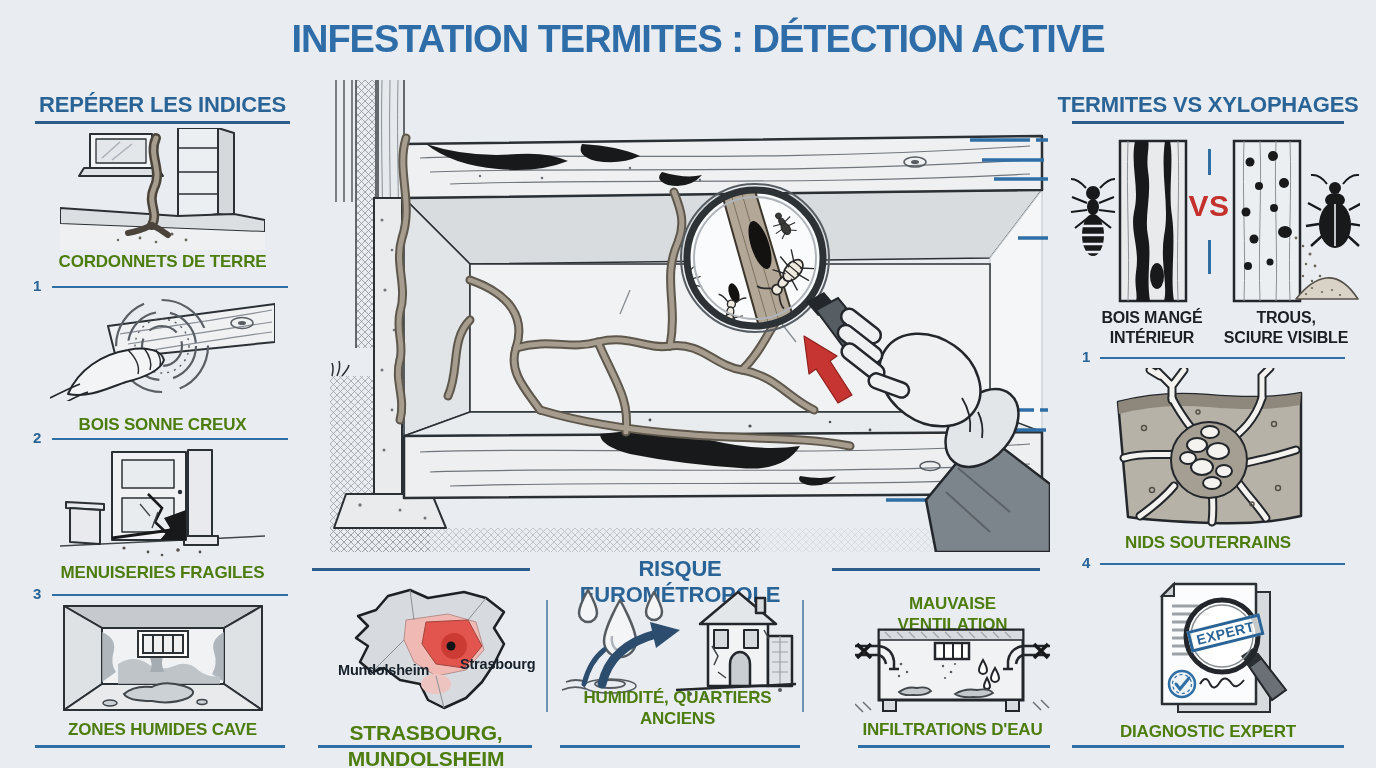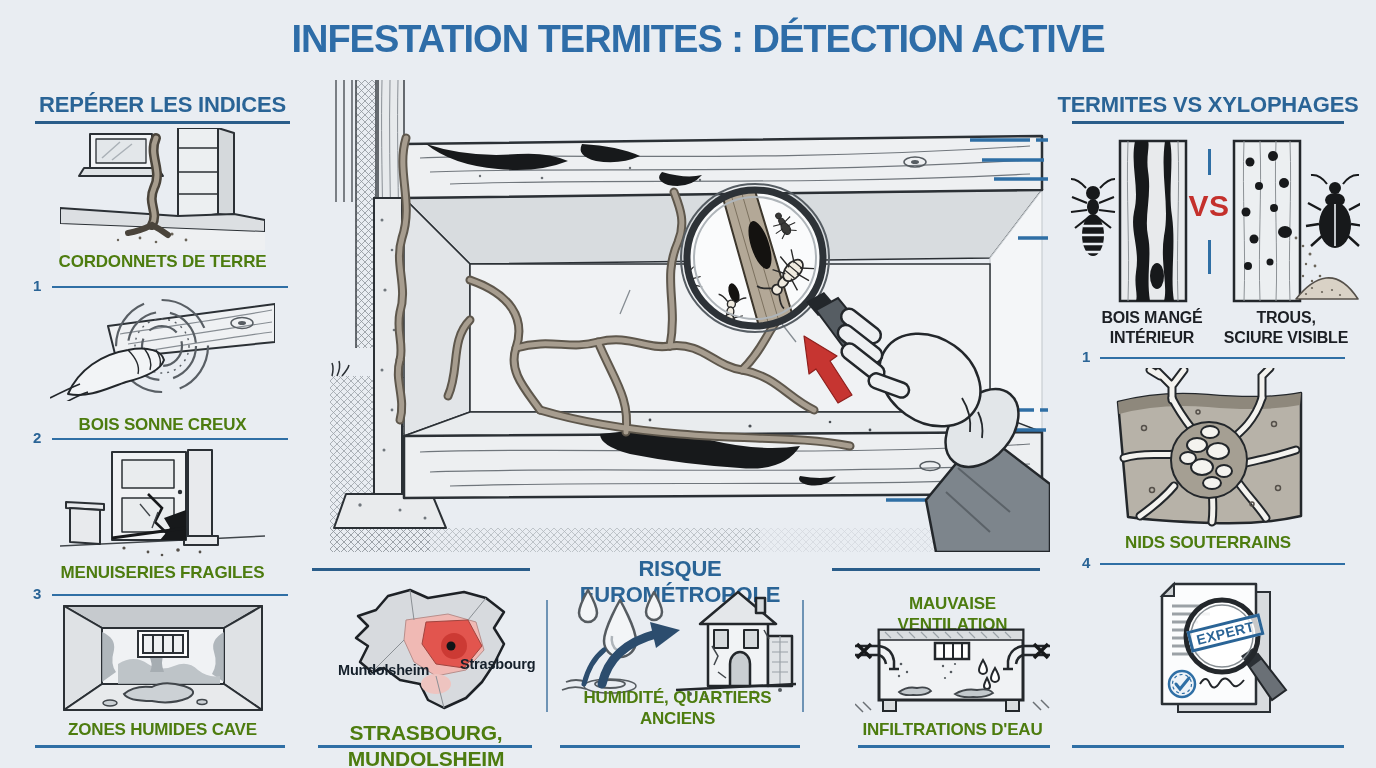--- a/index.html
+++ b/index.html
@@ -429,20 +429,21 @@
     <circle cx="44" cy="106" r="13" fill="#eef3f8" stroke="#2f6fa5" stroke-width="2.5"></circle>
     <circle cx="44" cy="106" r="9.5" fill="none" stroke="#2f6fa5" stroke-width="1.2" stroke-dasharray="3 3"></circle>
     <path d="M38,106 l4,5 l9,-11" fill="none" stroke="#2f6fa5" stroke-width="3" stroke-linecap="round"></path>
     <circle cx="84" cy="58" r="36" fill="#ffffff" opacity="0.88"></circle>
     <polygon points="108,84 120,76 148,112 134,122" fill="#6a7076" stroke="#23272b" stroke-width="2"></polygon>
     <polygon points="103,78 115,70 124,81 112,90" fill="#2b3035"></polygon>
     <circle cx="84" cy="58" r="31" fill="none" stroke="#868d92" stroke-width="1.5"></circle>
     <circle cx="84" cy="58" r="36" fill="none" stroke="#23272b" stroke-width="5"></circle>
   </svg>
   <span class="abs stamp" style="left:1188px;top:622px;">EXPERT</span>
+  <div class="abs cap" style="left:1050px;top:722px;width:316px;">DIAGNOSTIC EXPERT</div>
   <div class="abs thinrule" style="left:1072px;top:745px;width:272px;height:3px;"></div>
 
   <div class="abs head" style="left:540px;top:556px;width:280px;">RISQUE EUROMÉTROPOLE</div>
   <div class="abs rule" style="left:312px;top:568px;width:218px;"></div>
   <div class="abs rule" style="left:832px;top:568px;width:208px;"></div>
 
   <svg class="abs" style="left:318px;top:584px;" width="220" height="130" viewBox="0 0 220 130">
     <path d="M70,12 L92,6 L110,14 L146,8 L168,14 L186,28 L176,44 L186,60 L176,80 L164,98 L148,114 L126,124 L110,116 L102,100 L82,96 L66,84 L54,88 L42,78 L50,62 L38,54 L50,42 L40,32 L58,26 Z" fill="#d7dade" stroke="#1d2126" stroke-width="2.5" stroke-linejoin="round"></path>
     <path d="M88,36 L130,30 L158,38 L166,66 L148,86 L118,92 L96,78 L86,56 Z" fill="#f0b9b4" stroke="#b88f8c" stroke-width="1"></path>
     <path d="M108,38 L150,36 L164,62 L146,84 L118,80 L104,60 Z" fill="#e2554e" stroke="#a04540" stroke-width="1"></path>

